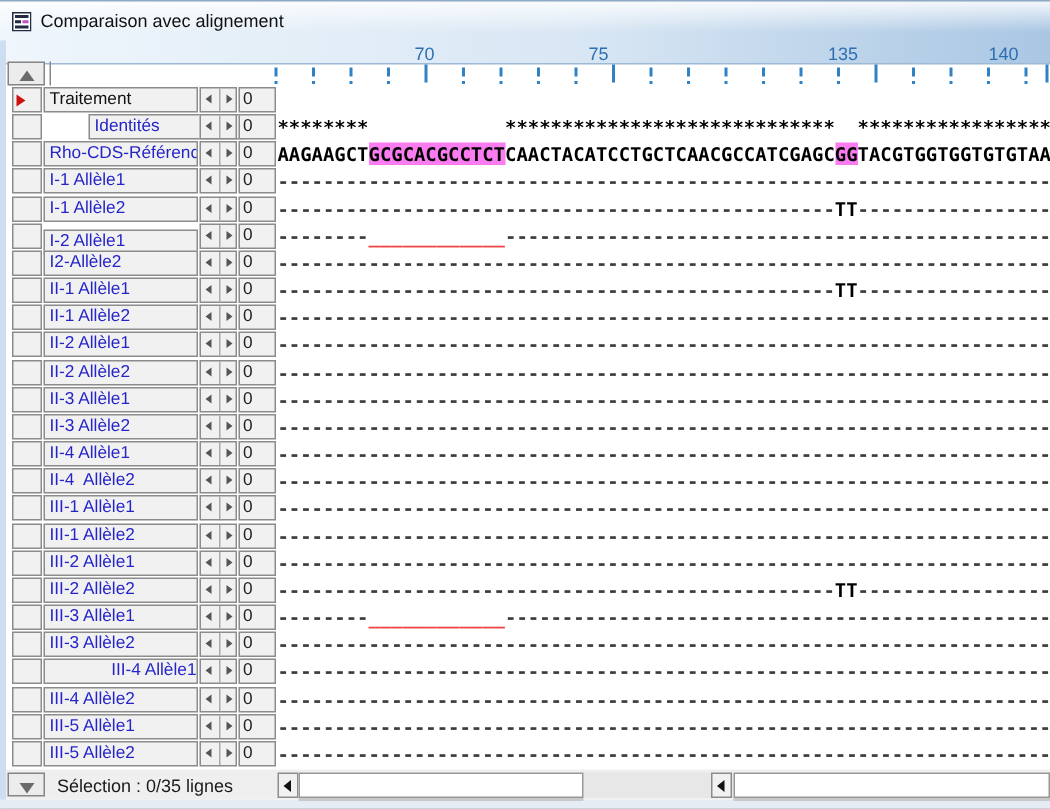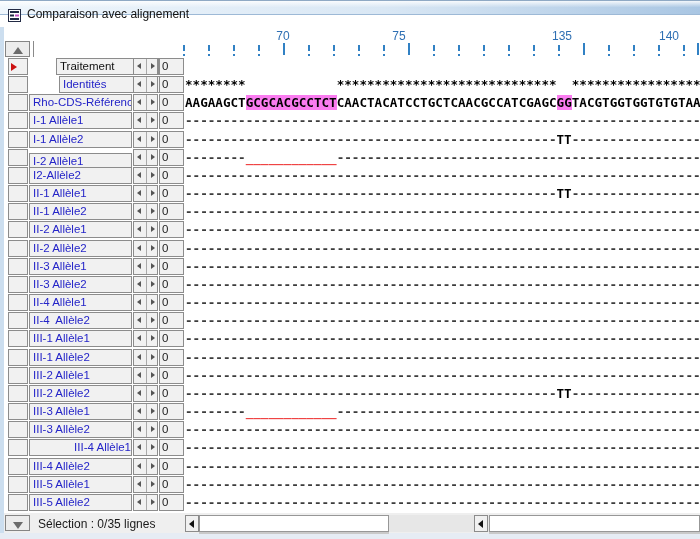--- a/index.html
+++ b/index.html
@@ -1,19 +1,19 @@
 <!DOCTYPE html>
 <html><head>
 <meta charset="utf-8">
 <style>
   html,body{margin:0;padding:0;background:#9aa7b8;}
   .window{position:relative;width:700px;height:539px;background:#ffffff;overflow:hidden;
           font-family:"Liberation Sans",sans-serif;}
   
-  .titlebar{position:absolute;left:0;top:0;width:700px;height:15px;box-sizing:border-box;
+  .titlebar{position:absolute;left:0;top:0;width:700px;height:43px;box-sizing:border-box;
     background-image:linear-gradient(to bottom, rgba(255,255,255,.85), rgba(255,255,255,0) 50%),
                      linear-gradient(to right, #eff6fc 0%, #d9e7f4 55%, #a9c6e3 100%);
     border-top:1px solid #8fa9c4;border-bottom:1px solid #9db9d6;padding-left:20px;}
   .app-icon{position:absolute;left:8px;top:7px;width:13px;height:13px;}
   .title-text{position:absolute;left:27px;top:6px;font-size:12px;color:#111;}
   .border-left{position:absolute;left:0;top:27px;width:4px;height:512px;background:#ccdeef;}
   .border-bottom{position:absolute;left:0;top:533px;width:700px;height:6px;background:#e6ecf4;}
   
   .ruler-label{position:absolute;top:29px;transform:translateX(-50%);font-size:12px;color:#2e6fb3;}
   .tick{position:absolute;width:2px;background:#3181c4;}
@@ -131,21 +131,21 @@
 
   <button class="nav-btn up">
     <span class="tri-up"></span>
   </button>
   <div class="vline"></div>
 
   <div id="grid">
       <div class="cell marker-cell" style="top: 58px;">
         <span class="red-marker"></span>
       </div>
-      <div class="cell label-cell black" style="top: 58px; margin-left: 27px;">Traitement</div>
+      <div class="cell label-cell black" style="top: 58px;">Traitement</div>
       <div class="cell spin-cell" style="top: 58px;">
         <span class="spin-half">
           <span class="tri-l"></span>
         </span>
         <span class="spin-half r">
           <span class="tri-r"></span>
         </span>
       </div>
       <div class="cell value-cell" style="top: 58px;">0</div>
       <div class="cell marker-cell" style="top: 76px;"></div>

